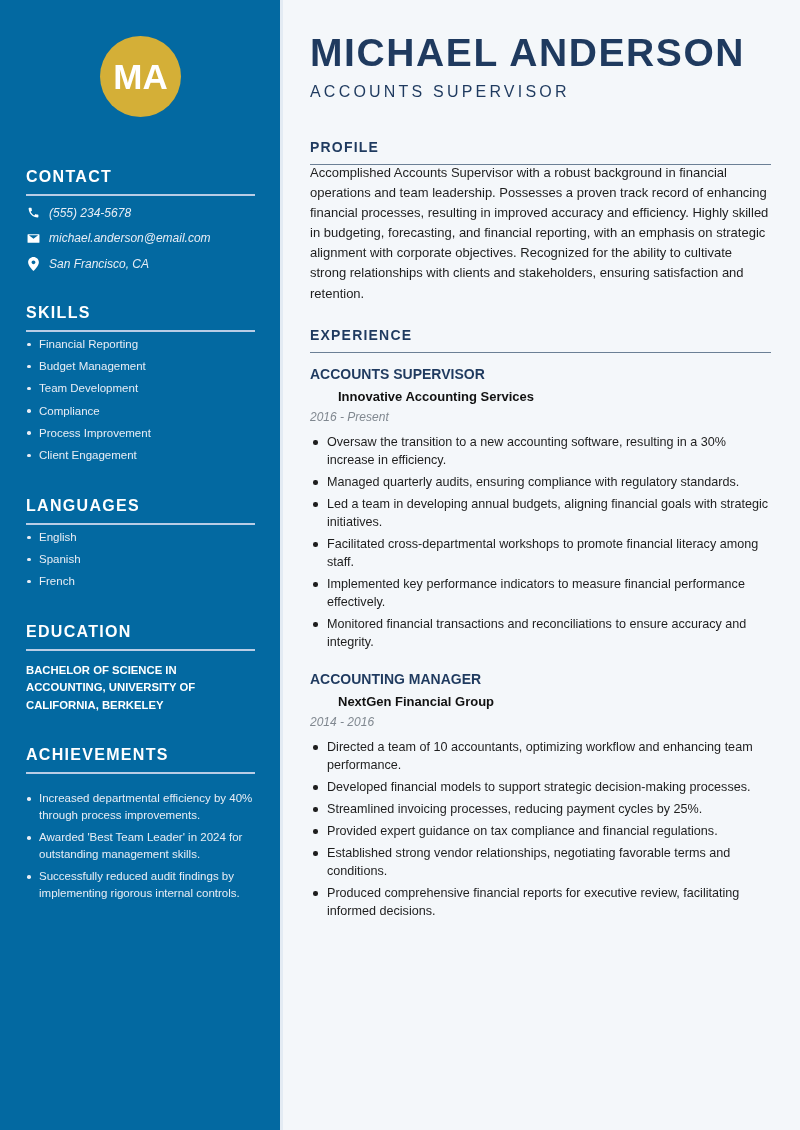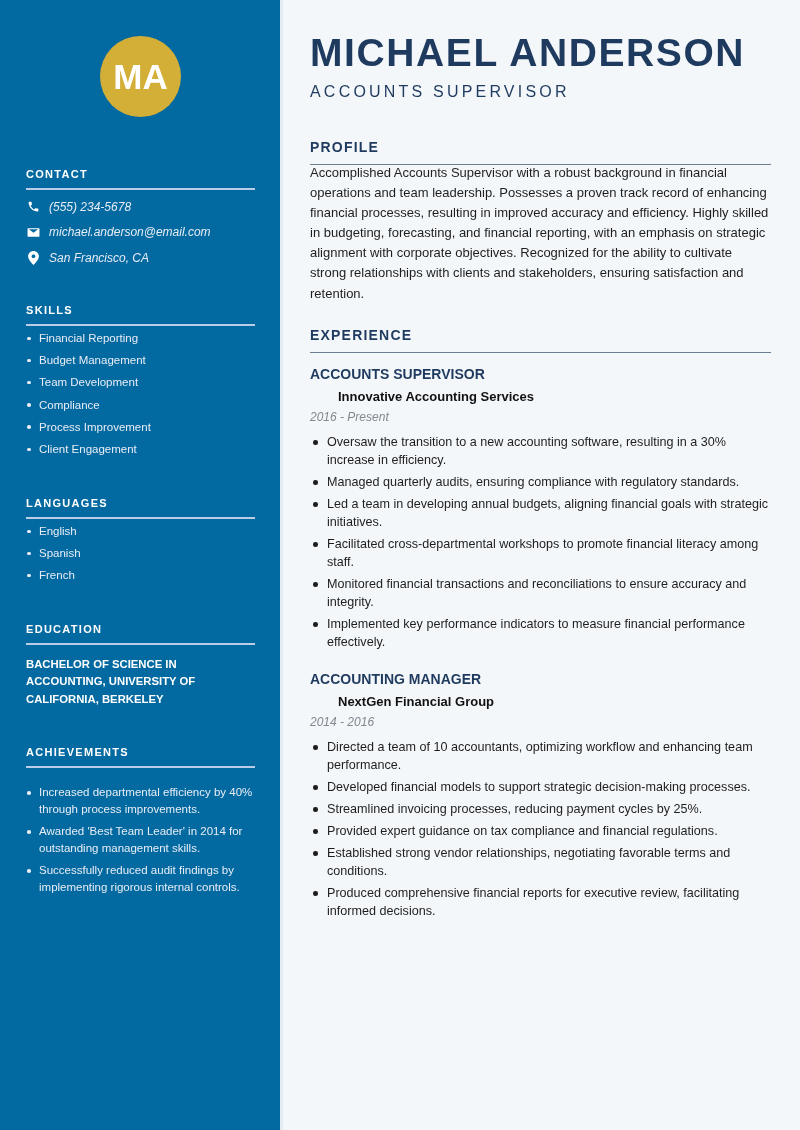--- a/index.html
+++ b/index.html
@@ -24,21 +24,21 @@
     position: absolute; left: 100px; top: 36px;
     width: 81px; height: 81px; border-radius: 50%;
     background: #d4af37;
     color: #ffffff;
     font-weight: bold; font-size: 35px;
     display: flex; align-items: center; justify-content: center;
     letter-spacing: 0px;
   }
   .side-section { position: absolute; left: 26px; width: 229px; }
   .side-heading {
-    font-size: 11px; font-weight: bold; letter-spacing: 1.3px;
+    font-size: 16px; font-weight: bold; letter-spacing: 1.3px;
     color: #ffffff;
     padding-bottom: 8px;
     border-bottom: 2px solid #b9cde6;
   }
   .contact-list { list-style: none; margin-top: 4px; font-style: italic; }
   .contact-list li {
     display: flex; align-items: center; height: 25.5px;
     font-size: 12px; color: #e8edf5;
   }
   .contact-list .ic {
@@ -165,21 +165,21 @@
 
   <section class="side-section" style="top:623px;">
     <h2 class="side-heading">EDUCATION</h2>
     <p class="edu-text">BACHELOR OF SCIENCE IN ACCOUNTING, UNIVERSITY OF CALIFORNIA, BERKELEY</p>
   </section>
 
   <section class="side-section" style="top:746px;">
     <h2 class="side-heading">ACHIEVEMENTS</h2>
     <ul class="ach-list">
       <li>Increased departmental efficiency by 40% through process improvements.</li>
-      <li>Awarded 'Best Team Leader' in 2014 for outstanding management skills.</li>
+      <li>Awarded 'Best Team Leader' in 2024 for outstanding management skills.</li>
       <li>Successfully reduced audit findings by implementing rigorous internal controls.</li>
     </ul>
   </section>
 </aside>
 <div class="sidebar-edge"></div>
 
 <main class="main">
   <h1 class="name">MICHAEL ANDERSON</h1>
   <div class="title">ACCOUNTS SUPERVISOR</div>
 
@@ -190,22 +190,22 @@
 
   <article class="job" style="top:366px;">
     <h3 class="job-title">ACCOUNTS SUPERVISOR</h3>
     <div class="job-company">Innovative Accounting Services</div>
     <div class="job-date">2016 - Present</div>
     <ul class="job-bullets">
       <li>Oversaw the transition to a new accounting software, resulting in a 30% increase in efficiency.</li>
       <li>Managed quarterly audits, ensuring compliance with regulatory standards.</li>
       <li>Led a team in developing annual budgets, aligning financial goals with strategic initiatives.</li>
       <li>Facilitated cross-departmental workshops to promote financial literacy among staff.</li>
+      <li>Implemented key performance indicators to measure financial performance effectively.</li>
       <li>Monitored financial transactions and reconciliations to ensure accuracy and integrity.</li>
-      <li>Implemented key performance indicators to measure financial performance effectively.</li>
     </ul>
   </article>
 
   <article class="job" style="top:671px;">
     <h3 class="job-title">ACCOUNTING MANAGER</h3>
     <div class="job-company">NextGen Financial Group</div>
     <div class="job-date">2014 - 2016</div>
     <ul class="job-bullets">
       <li>Directed a team of 10 accountants, optimizing workflow and enhancing team performance.</li>
       <li>Developed financial models to support strategic decision-making processes.</li>

